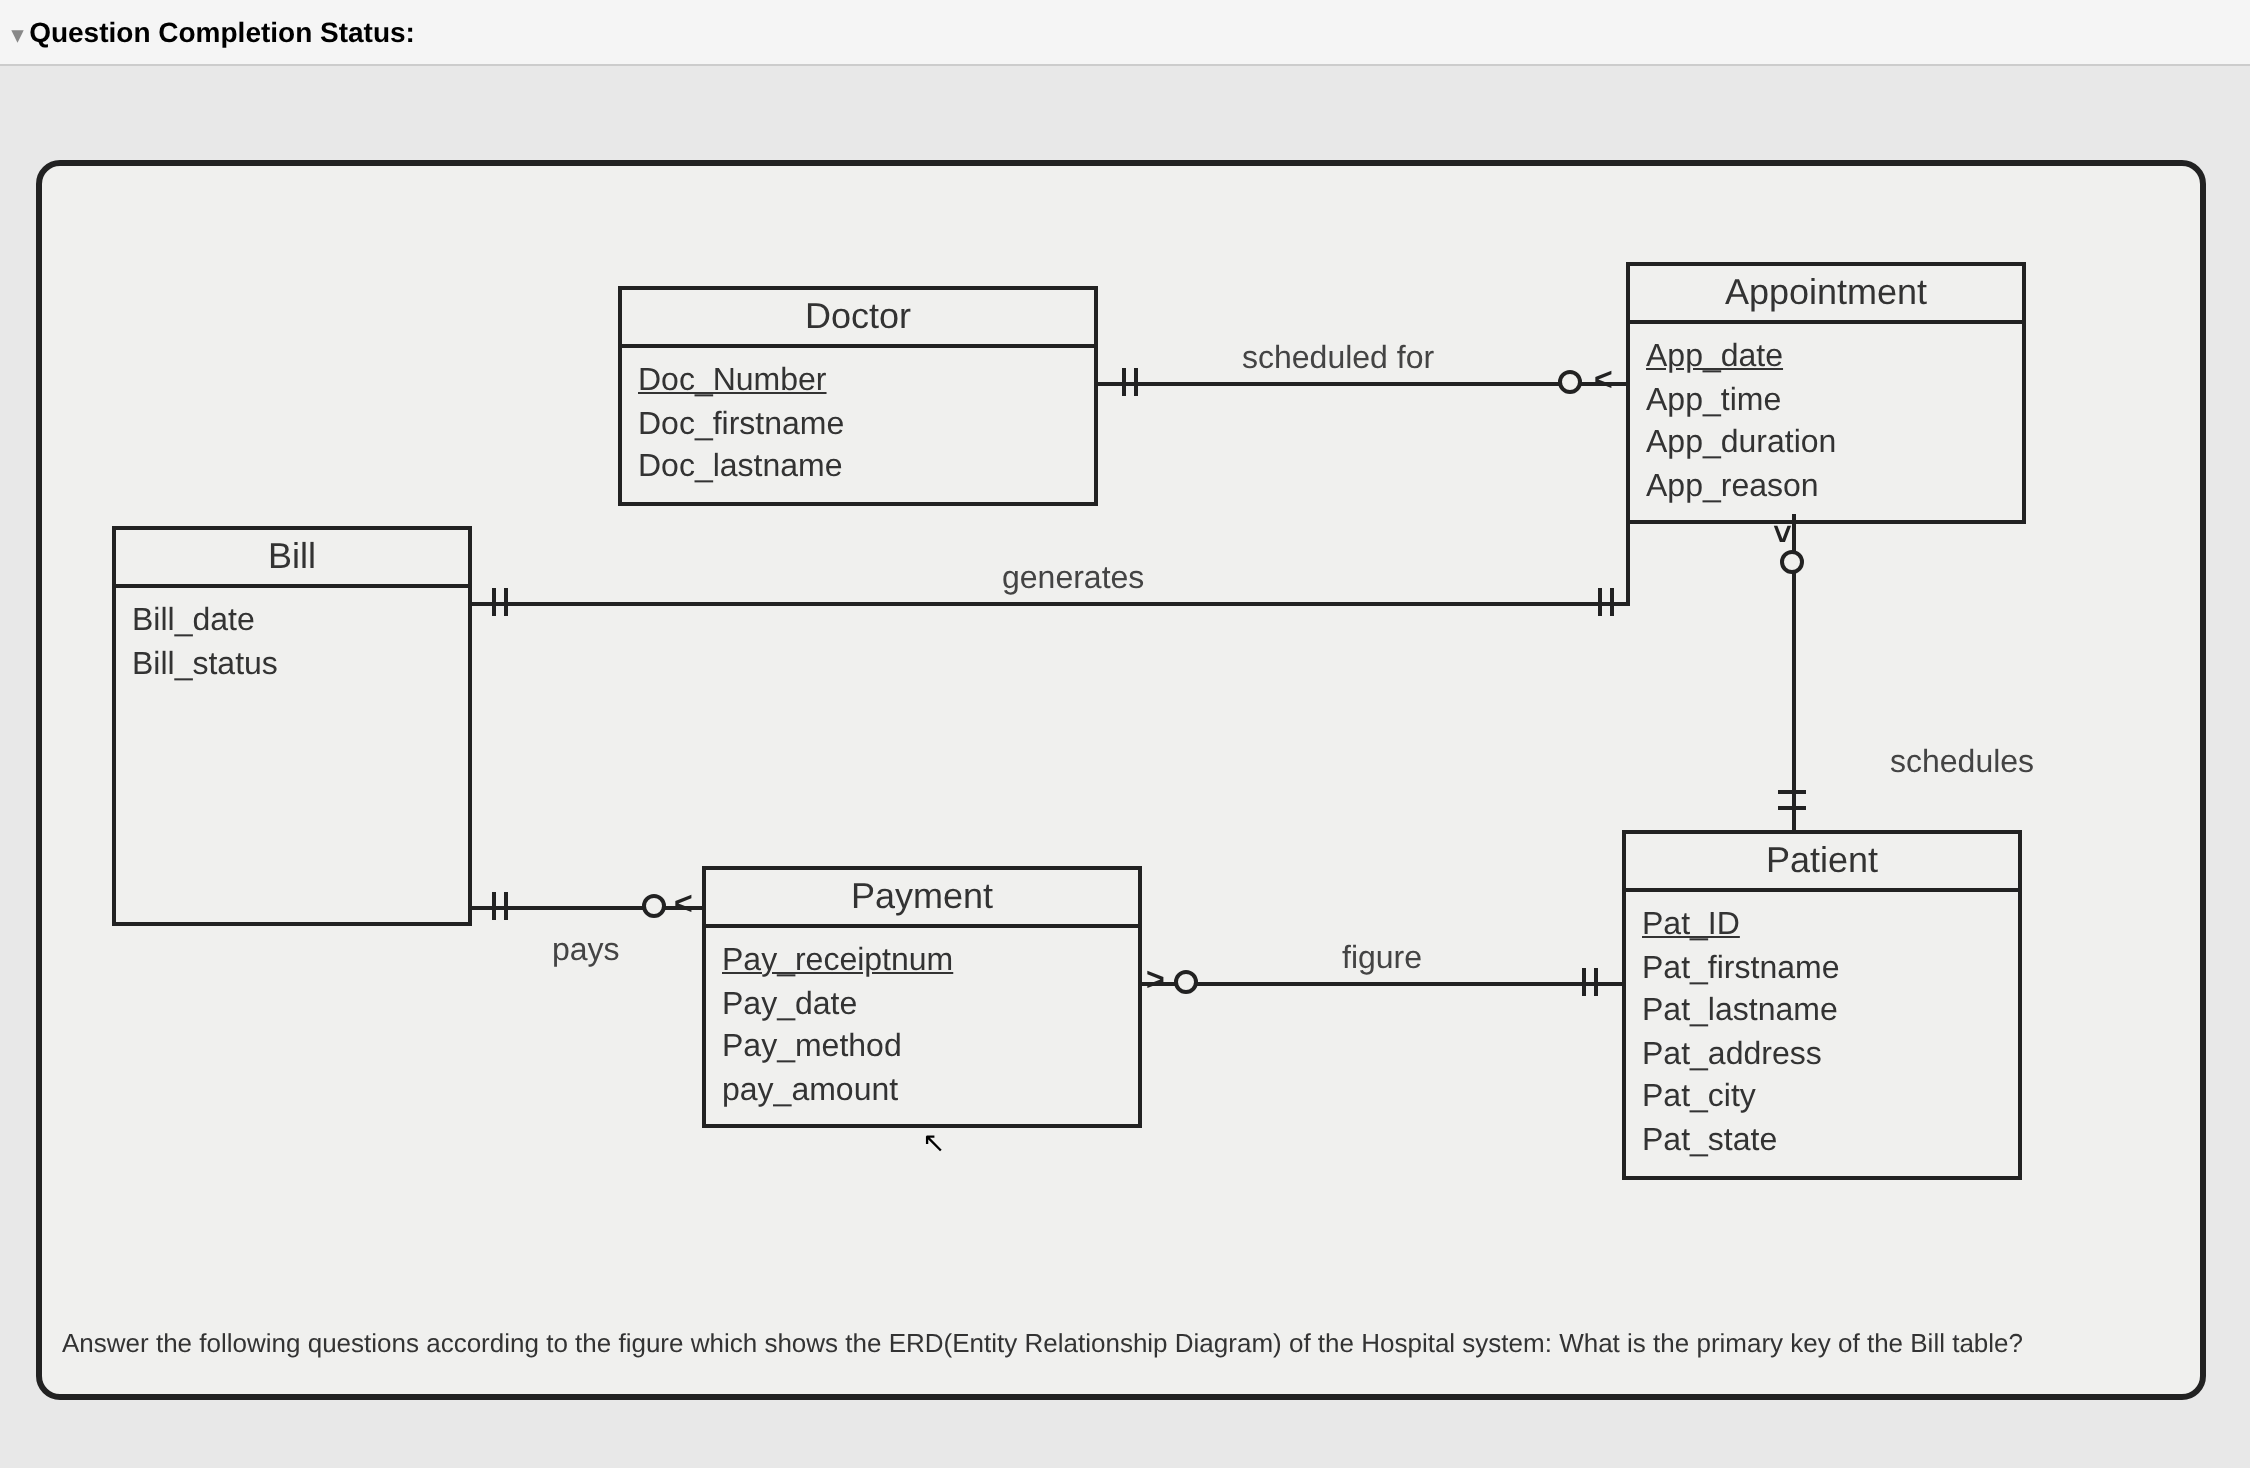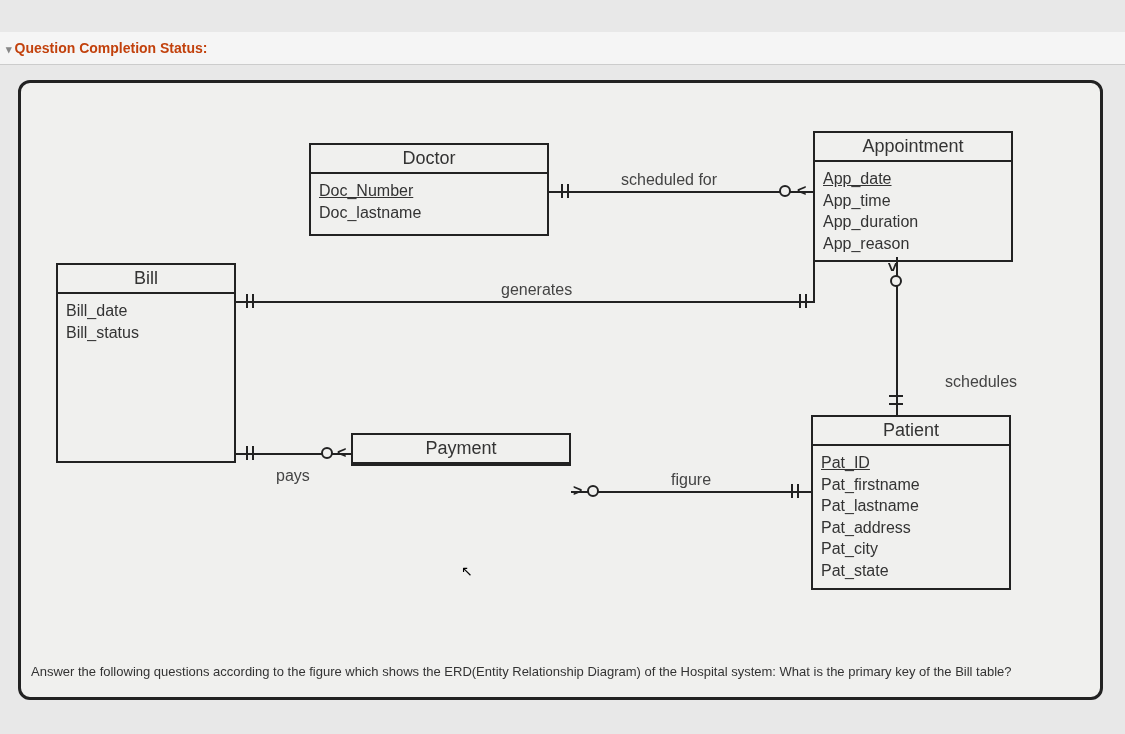--- a/index.html
+++ b/index.html
@@ -6,26 +6,25 @@
     body {
       font-family: Arial, Helvetica, sans-serif;
       background: #e8e8e8;
       width: 1125px;
       height: 734px;
       position: relative;
       overflow: hidden;
     }
     .header {
       padding: 8px 6px;
-      color: #c2410c;
+      color: #000000;
       font-weight: bold;
       font-size: 14px;
       background: #f5f5f5;
       border-bottom: 1px solid #ccc;
-      margin-top: 32px;
     }
     .header::before {
       content: "▾ ";
       color: #888;
       font-size: 11px;
     }
     .diagram-frame {
       position: absolute;
       left: 18px;
       top: 80px;
@@ -113,20 +112,21 @@
 <div class="header">
   <span>Question Completion Status:</span>
 </div>
 
 <div class="diagram-frame">
 
   <div class="entity" style="left:288px; top:60px; width:240px;">
     <div class="entity-title">Doctor</div>
     <div class="entity-attrs">
       <div class="pk">Doc_Number</div>
+      <div>Doc_firstname</div>
       <div>Doc_lastname</div>
     </div>
   </div>
 
   <div class="entity" style="left:792px; top:48px; width:200px;">
     <div class="entity-title">Appointment</div>
     <div class="entity-attrs">
       <div class="pk">App_date</div>
       <div>App_time</div>
       <div>App_duration</div>
@@ -137,20 +137,26 @@
   <div class="entity" style="left:35px; top:180px; width:180px; height:200px;">
     <div class="entity-title">Bill</div>
     <div class="entity-attrs">
       <div>Bill_date</div>
       <div>Bill_status</div>
     </div>
   </div>
 
   <div class="entity" style="left:330px; top:350px; width:220px;">
     <div class="entity-title">Payment</div>
+    <div class="entity-attrs">
+      <div class="pk">Pay_receiptnum</div>
+      <div>Pay_date</div>
+      <div>Pay_method</div>
+      <div>pay_amount</div>
+    </div>
   </div>
 
   <div class="entity" style="left:790px; top:332px; width:200px;">
     <div class="entity-title">Patient</div>
     <div class="entity-attrs">
       <div class="pk">Pat_ID</div>
       <div>Pat_firstname</div>
       <div>Pat_lastname</div>
       <div>Pat_address</div>
       <div>Pat_city</div>

